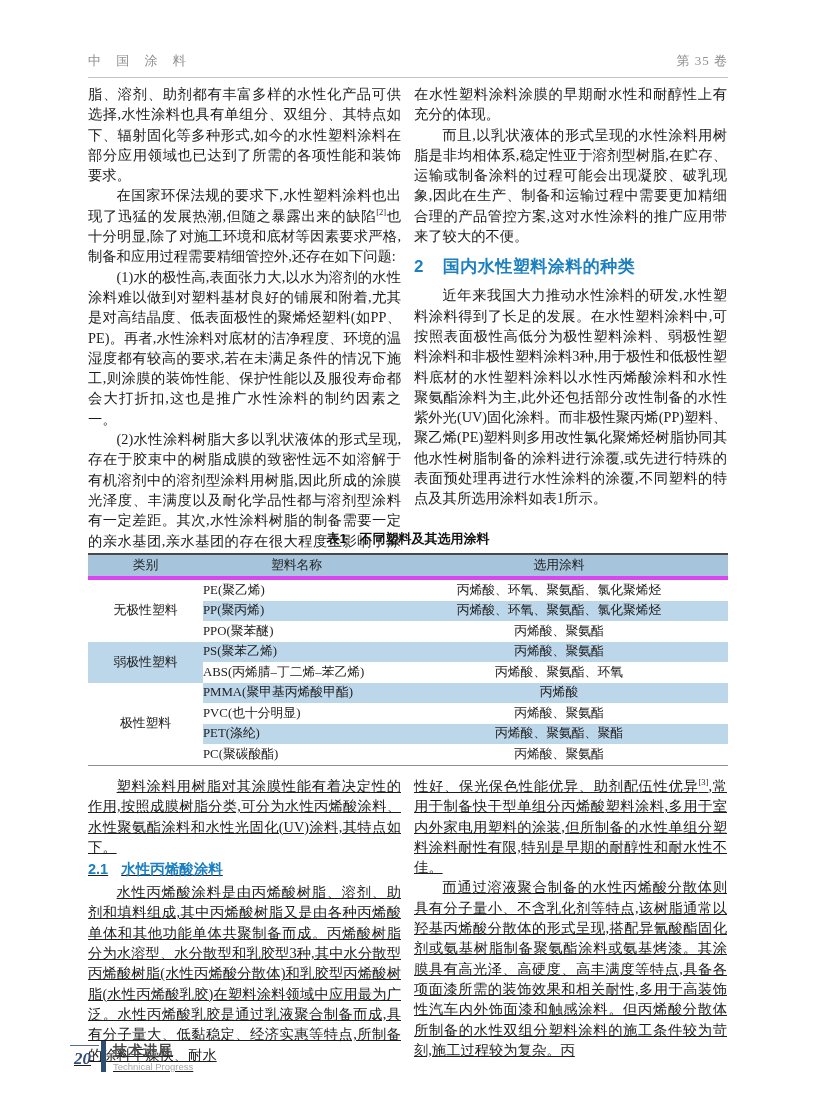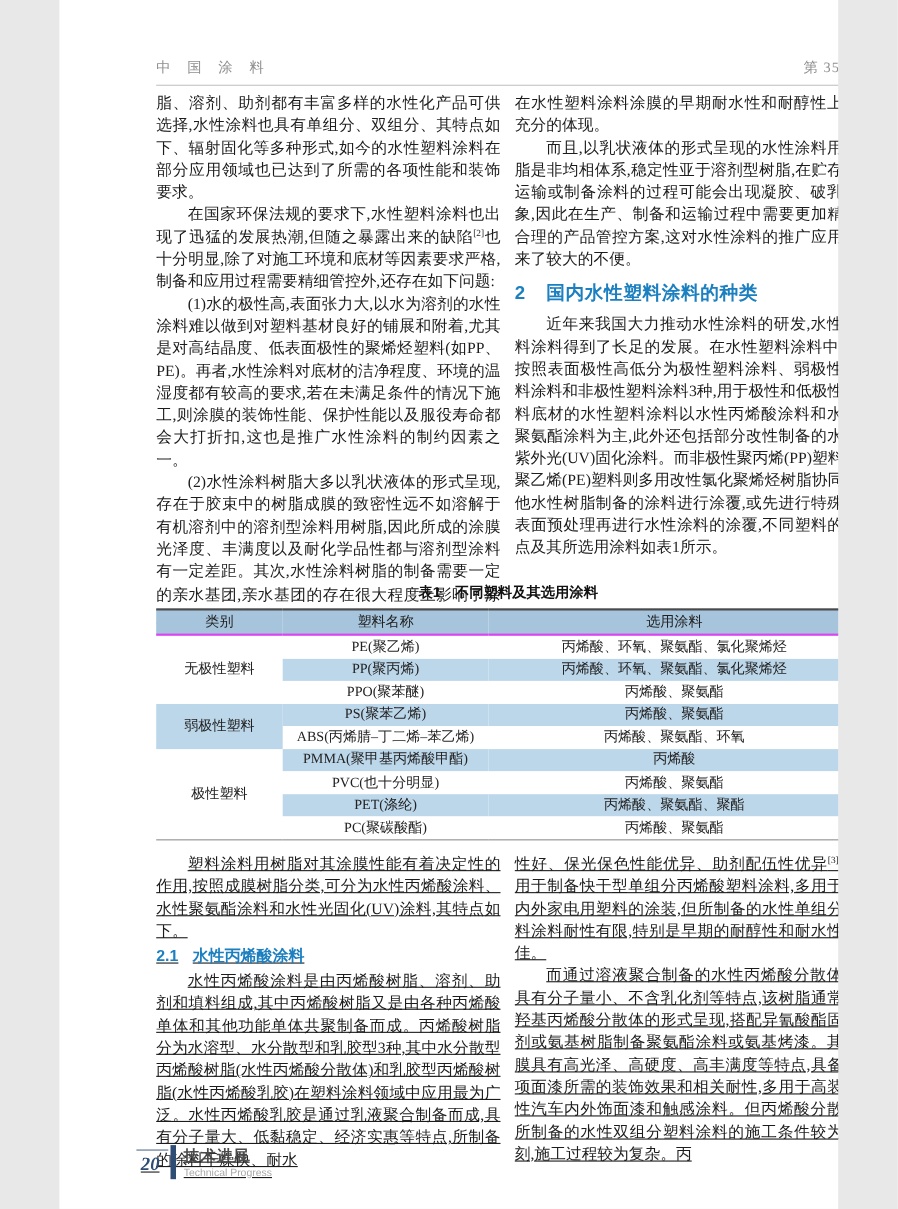--- a/index.html
+++ b/index.html
@@ -1,17 +1,17 @@
 <!DOCTYPE html>
 <html><head>
 <meta charset="utf-8">
 <style>
   html,body { margin:0; padding:0; background:#e8e8e8; }
   .page {
-    position:relative; width:708px; height:1099px; margin:0 auto;
+    position:relative; width:816px; height:1099px; margin:0 auto;
     background:#ffffff; overflow:hidden;
     font-family:"Liberation Serif","DejaVu Serif",serif;
     color:#1c1c1c;
   }
   
   .running-head {
     position:absolute; top:52px; left:88px; width:640px;
     display:flex; justify-content:space-between; align-items:flex-end;
     padding-bottom:7px; border-bottom:1px solid #c3c3c3;
     color:#8f8f8f; font-size:13px;
@@ -50,25 +50,25 @@
   .tbl-caption-en {
     text-align:center; font-weight:bold; font-size:13.5px; margin-top:2px; color:#111;
   }
   table.data-table {
     width:100%; border-collapse:collapse; margin-top:5px;
     border-top:2px solid #4a4a4a; border-bottom:1.5px solid #8f8f8f;
     font-size:12.8px; color:#222;
   }
   table.data-table th {
     background:#a6c4dc; font-weight:normal; height:21px;
-    border-bottom:2px solid #d946ef; text-align:center; padding:0;
+    border-bottom:4px solid #d946ef; text-align:center; padding:0;
   }
   table.data-table td { height:20.5px; padding:0; }
   td.cat { text-align:center; }
-  td.name { text-align:center; padding-left:22px;margin-left:13px; }
+  td.name { text-align:left; padding-left:22px;margin-left:13px; }
   td.coat { text-align:center; }
   td.shade { background:#bdd7ea; }
   
   .footer { position:absolute; left:70px; top:1041px; display:flex; align-items:flex-start;text-decoration:underline; }
   .page-num {
     display:inline-block; font-style:italic; font-weight:bold; font-size:17px;
     color:#2e4d74; border-top:1.5px solid #55708f; padding:3px 8px 0 4px; margin-top:4px;
   }
   .footer-bar { width:5px; height:31px; background:#2e4d74; margin:0 7px 0 2px; }
   .footer-labels { display:flex; flex-direction:column; padding-top:1px; }

